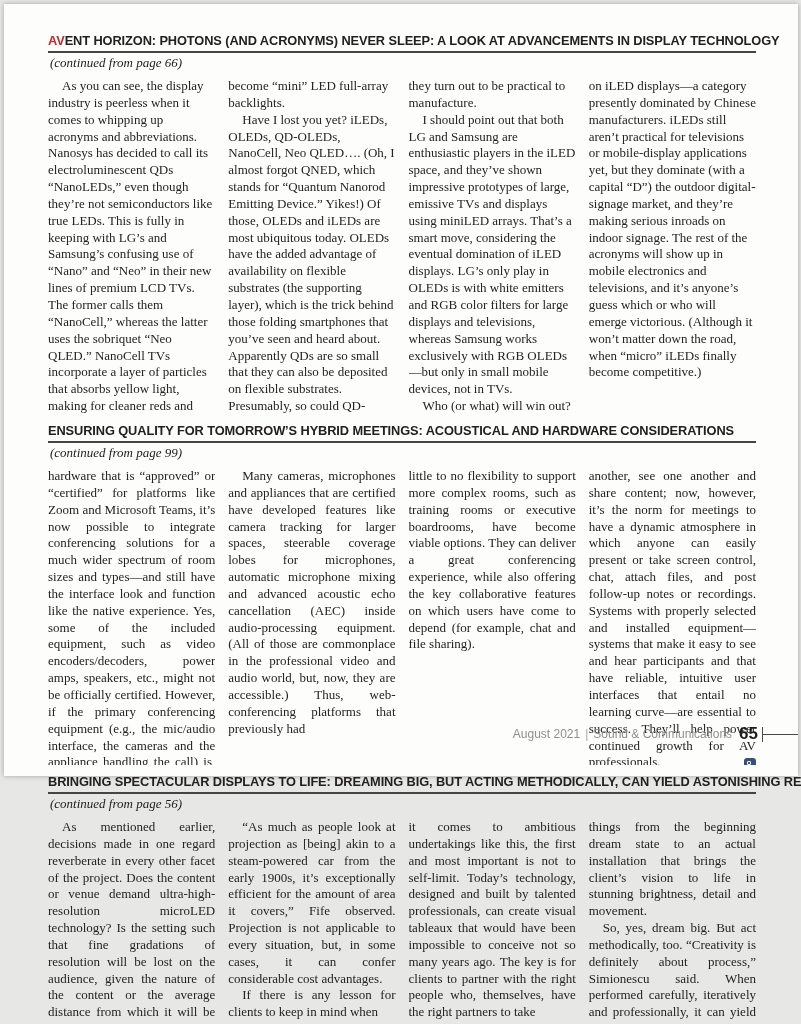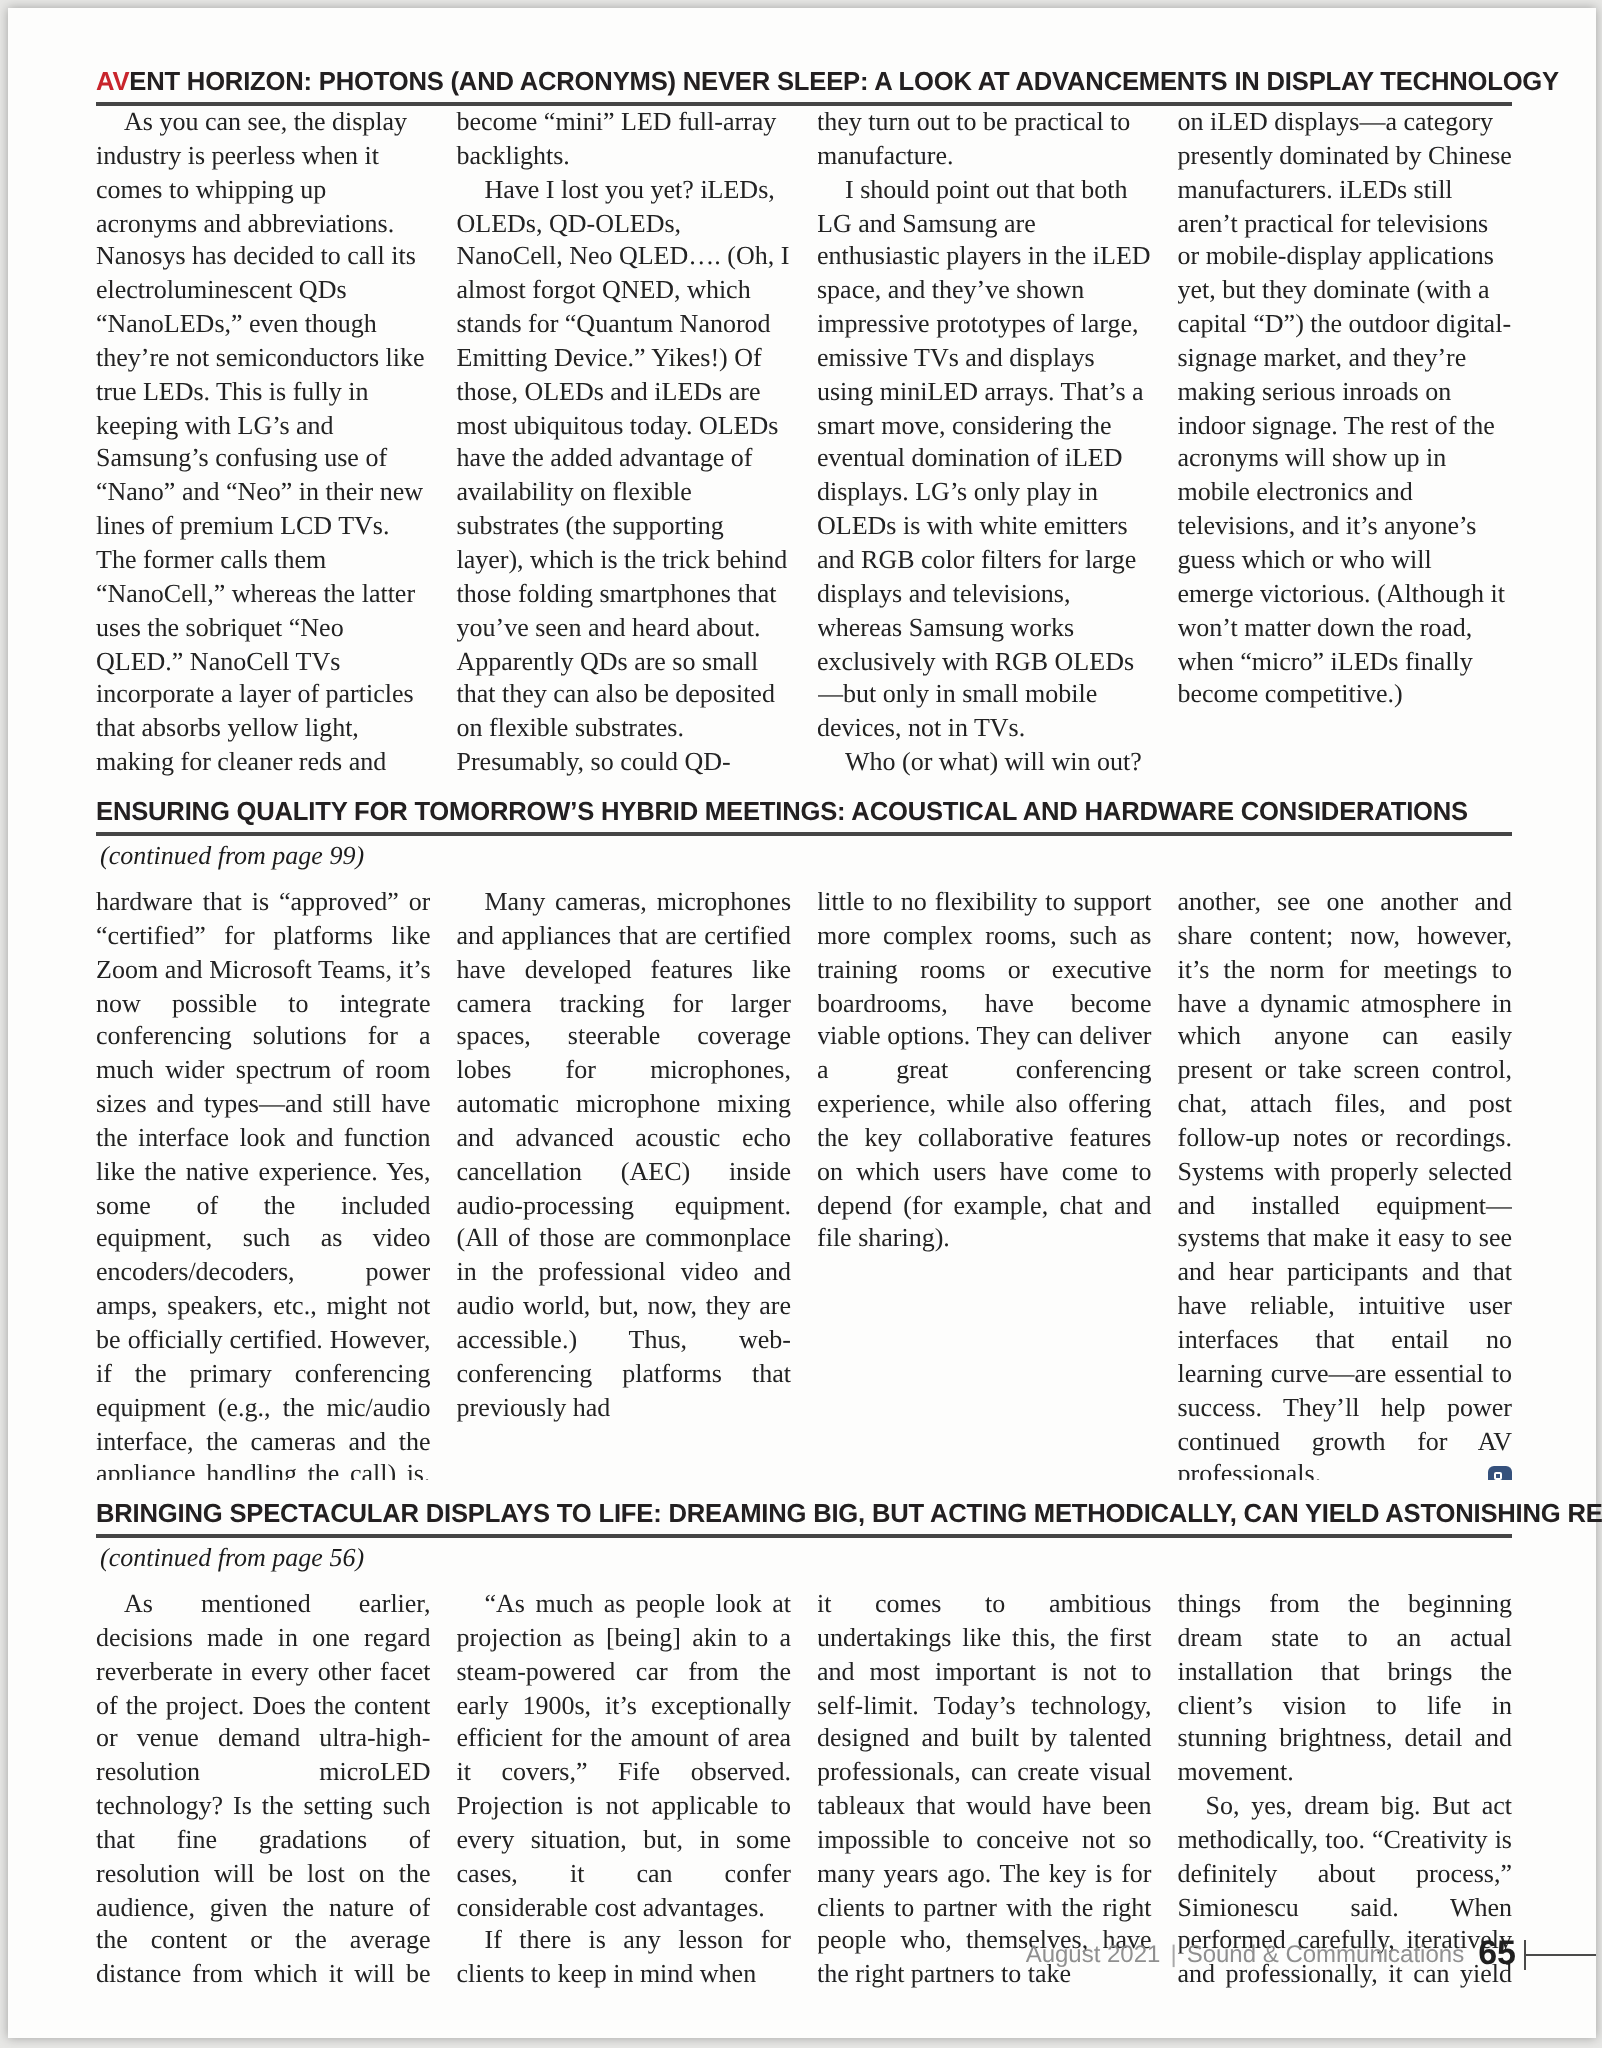--- a/index.html
+++ b/index.html
@@ -2,21 +2,21 @@
 <html><head>
 <meta charset="utf-8">
 <style>
   * { box-sizing: border-box; }
   html, body { margin:0; padding:0; }
   body {
     width:801px; height:1024px; background:#e7e7e5; overflow:hidden;
     font-family:"Liberation Serif", serif;
   }
   .page {
-    position:relative; width:794px; height:1015px; margin:4px 0 0 4px;
+    position:relative; width:794px; height:772px; margin:4px 0 0 4px;
     background:#fdfdfc; box-shadow:0 0 5px rgba(0,0,0,.3);
     padding:29px 42px 0 44px;
   }
   .article { margin-bottom:9px; }
   .headline {
     margin:0; font-family:"Liberation Sans", sans-serif; font-weight:bold;
     font-size:13px; letter-spacing:-0.1px; color:#232021; white-space:nowrap;
     transform:scaleX(.985); transform-origin:left center;
   }
   .hl-red { color:#c9252c; }
@@ -58,20 +58,21 @@
   }
 </style>
 </head>
 <body>
 
 <div class="page">
 
   <section class="article s1">
     <h2 class="headline"><span class="hl-red">AV</span><span>ENT HORIZON: PHOTONS (AND ACRONYMS) NEVER SLEEP: A LOOK AT ADVANCEMENTS IN DISPLAY TECHNOLOGY</span></h2>
     <div class="rule"></div>
+    <div class="continued">(continued from page 66)</div>
     <div class="cols">
         <div class="col">
           <p class="indent"><span>As you can see, the display industry is peerless when it comes to whipping up acronyms and abbreviations. Nanosys has decided to call its electroluminescent QDs “NanoLEDs,” even though they’re not semiconductors like true LEDs. This is fully in keeping with LG’s and Samsung’s confusing use of “Nano” and “Neo” in their new lines of premium LCD TVs. The former calls them “NanoCell,” whereas the latter uses the sobriquet “Neo QLED.” NanoCell TVs incorporate a layer of particles that absorbs yellow light, making for cleaner reds and greens; meanwhile, Neo QLEDs</span></p>
         </div>
         <div class="col">
           <p><span>become “mini” LED full-array backlights.</span></p>
           <p class="indent"><span>Have I lost you yet? iLEDs, OLEDs, QD-OLEDs, NanoCell, Neo QLED…. (Oh, I almost forgot QNED, which stands for “Quantum Nanorod Emitting Device.” Yikes!) Of those, OLEDs and iLEDs are most ubiquitous today. OLEDs have the added advantage of availability on flexible substrates (the supporting layer), which is the trick behind those folding smartphones that you’ve seen and heard about. Apparently QDs are so small that they can also be deposited on flexible substrates. Presumably, so could QD-OLEDs, if</span></p>
         </div>
         <div class="col">
           <p><span>they turn out to be practical to manufacture.</span></p>

